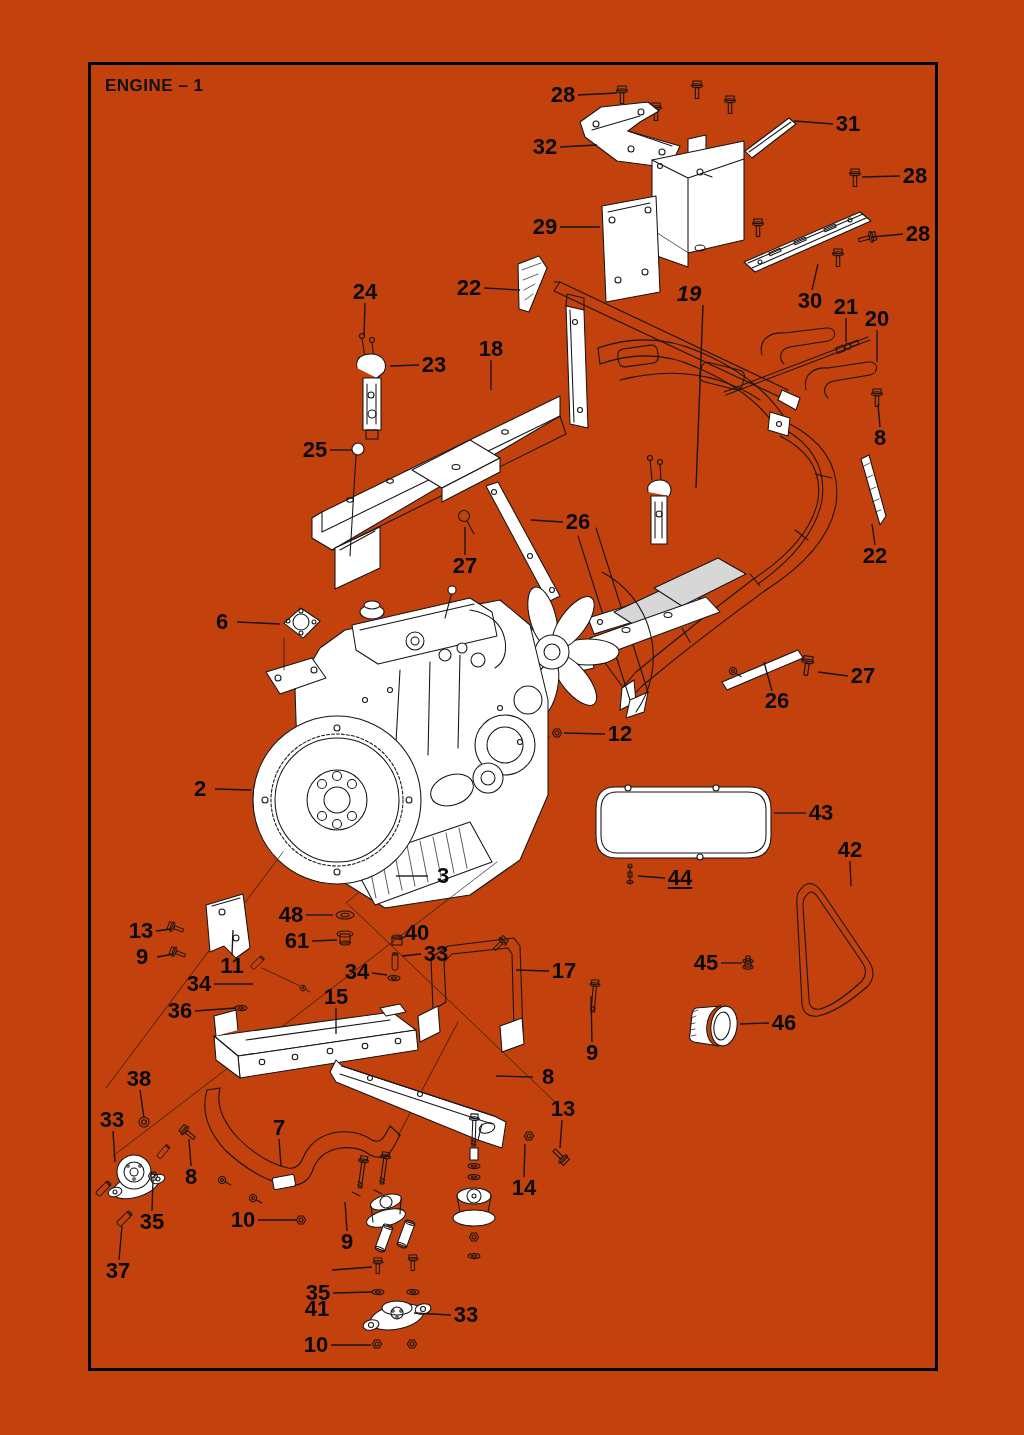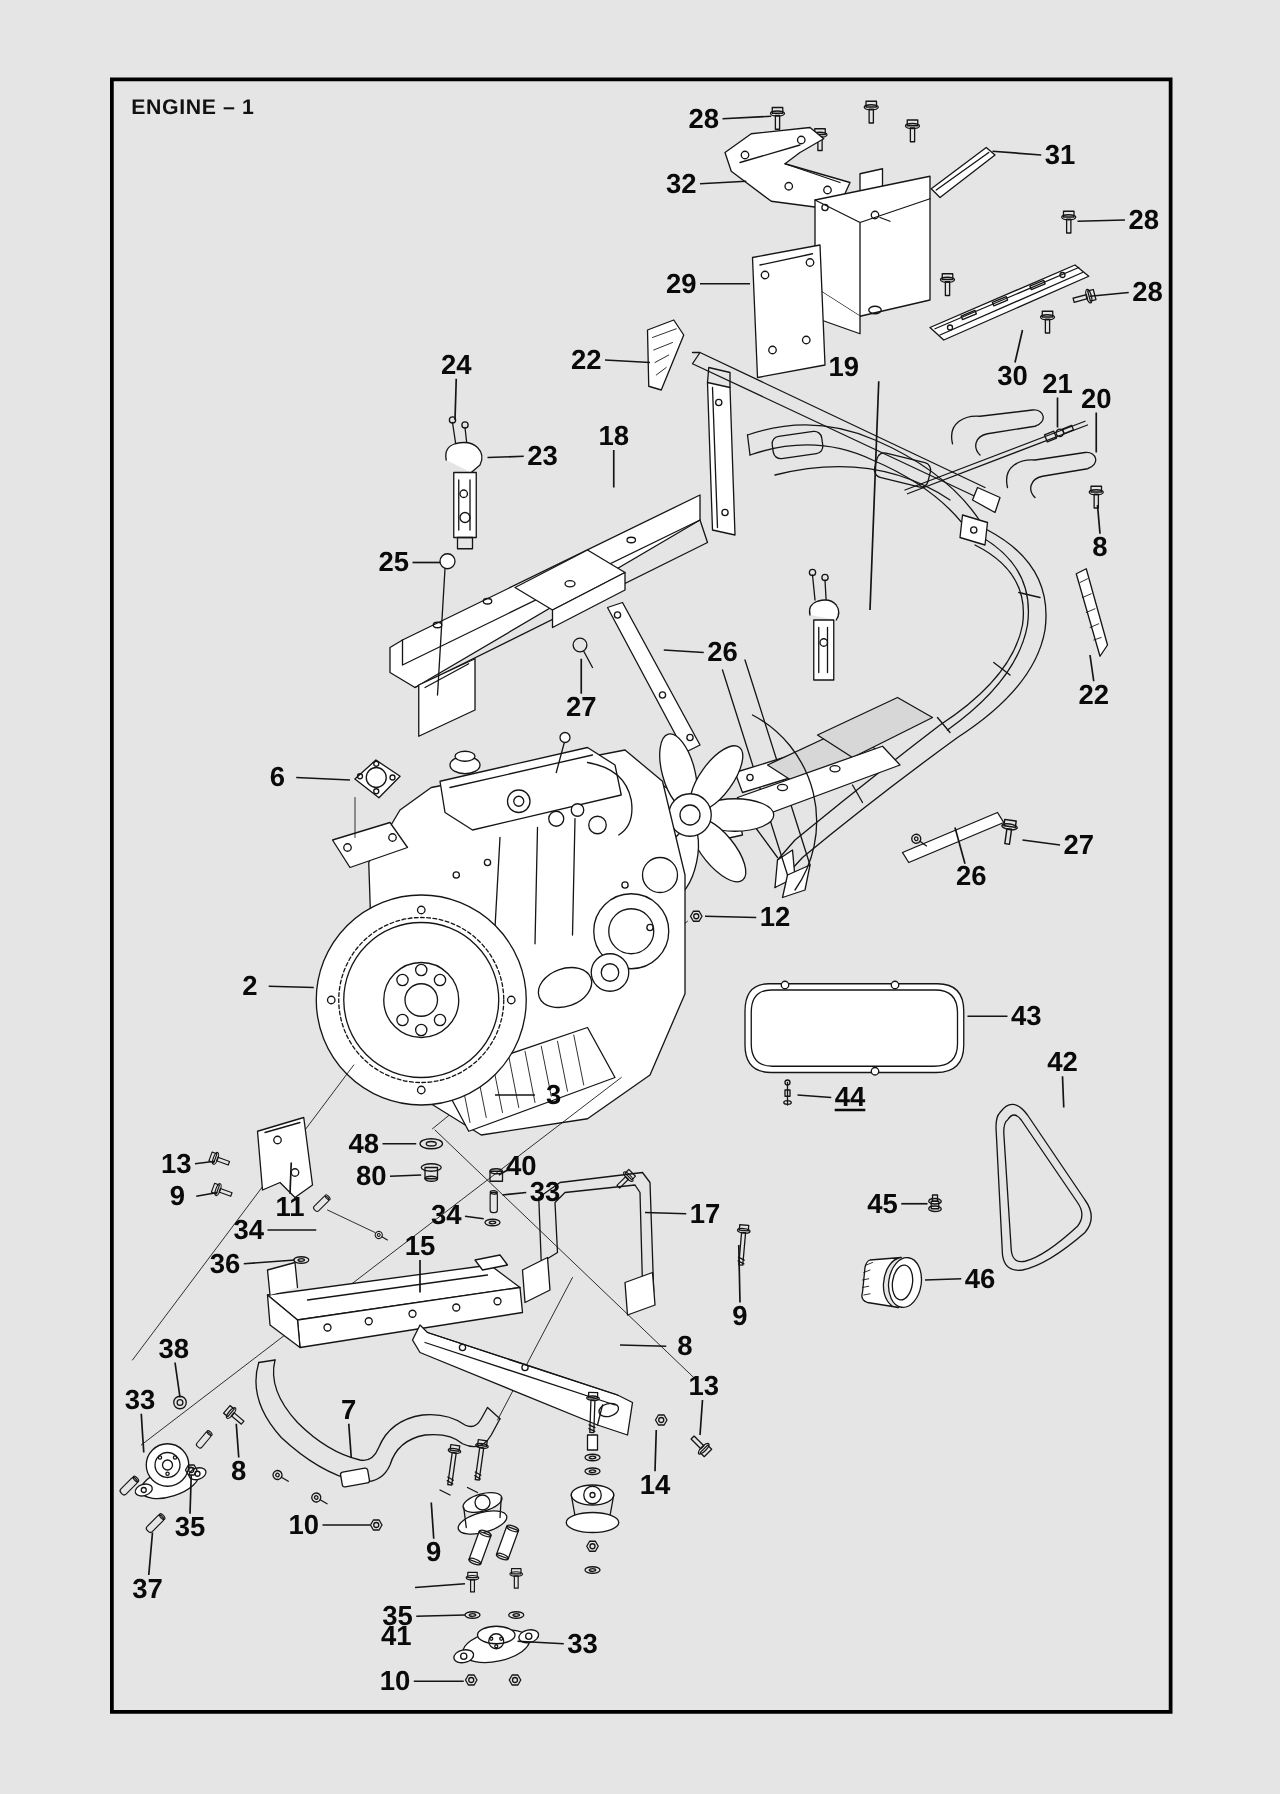--- a/index.html
+++ b/index.html
@@ -1,16 +1,16 @@
 <!DOCTYPE html>
 <html><head>
 <meta charset="utf-8">
 <style>
   html,body{margin:0;padding:0;background:#fff;}
-  #page{position:relative;width:1024px;height:1435px;background:#e5e5e5;overflow:hidden;
+  #page{position:relative;width:1024px;height:1435px;background:#c2410c;overflow:hidden;
         font-family:"Liberation Sans","DejaVu Sans",sans-serif;color:#111;}
   #frame-border{position:absolute;left:88px;top:62px;width:850px;height:1309px;
         border:3px solid #000;box-sizing:border-box;}
   #page-title{position:absolute;left:105px;top:76px;font-size:17px;font-weight:bold;
         letter-spacing:.5px;color:#111;}
   svg.layer{position:absolute;left:0;top:0;pointer-events:none;}
   #art *{stroke:#151515;stroke-width:1.05;fill:none;stroke-linejoin:round;stroke-linecap:round;}
   #art .w{fill:#ffffff;}
   #art .g{fill:#d7d7d7;}
   #art .thin{stroke-width:.7;}
@@ -539,37 +539,37 @@
       <div class="callout" style="left: 915px; top: 176px;">28</div>
       <div class="callout" style="left: 545px; top: 227px;">29</div>
       <div class="callout" style="left: 918px; top: 234px;">28</div>
       <div class="callout" style="left: 810px; top: 301px;">30</div>
       <div class="callout" style="left: 846px; top: 307px;">21</div>
       <div class="callout" style="left: 877px; top: 319px;">20</div>
       <div class="callout" style="left: 469px; top: 288px;">22</div>
       <div class="callout" style="left: 365px; top: 292px;">24</div>
       <div class="callout" style="left: 434px; top: 365px;">23</div>
       <div class="callout" style="left: 491px; top: 349px;">18</div>
-      <div class="callout" style="left: 675px; top: 294px;">19</div>
+      <div class="callout" style="left: 689px; top: 294px; font-style: italic;">19</div>
       <div class="callout" style="left: 880px; top: 438px;">8</div>
       <div class="callout" style="left: 315px; top: 450px;">25</div>
       <div class="callout" style="left: 578px; top: 522px;">26</div>
       <div class="callout" style="left: 465px; top: 566px;">27</div>
       <div class="callout" style="left: 875px; top: 556px;">22</div>
       <div class="callout" style="left: 222px; top: 622px;">6</div>
       <div class="callout" style="left: 200px; top: 789px;">2</div>
       <div class="callout" style="left: 620px; top: 734px;">12</div>
       <div class="callout" style="left: 821px; top: 813px;">43</div>
       <div class="callout" style="left: 850px; top: 850px;">42</div>
       <div class="callout" style="left: 680px; top: 878px; text-decoration: underline;">44</div>
       <div class="callout" style="left: 863px; top: 676px;">27</div>
       <div class="callout" style="left: 777px; top: 701px;">26</div>
       <div class="callout" style="left: 443px; top: 876px;">3</div>
       <div class="callout" style="left: 291px; top: 915px;">48</div>
-      <div class="callout" style="left: 297px; top: 941px;">80</div>
+      <div class="callout" style="left: 297px; top: 941px;">61</div>
       <div class="callout" style="left: 417px; top: 933px;">40</div>
       <div class="callout" style="left: 436px; top: 954px;">33</div>
       <div class="callout" style="left: 357px; top: 972px;">34</div>
       <div class="callout" style="left: 564px; top: 971px;">17</div>
       <div class="callout" style="left: 141px; top: 931px;">13</div>
       <div class="callout" style="left: 142px; top: 957px;">9</div>
       <div class="callout" style="left: 232px; top: 966px;">11</div>
       <div class="callout" style="left: 199px; top: 984px;">34</div>
       <div class="callout" style="left: 180px; top: 1011px;">36</div>
       <div class="callout" style="left: 336px; top: 997px;">15</div>

